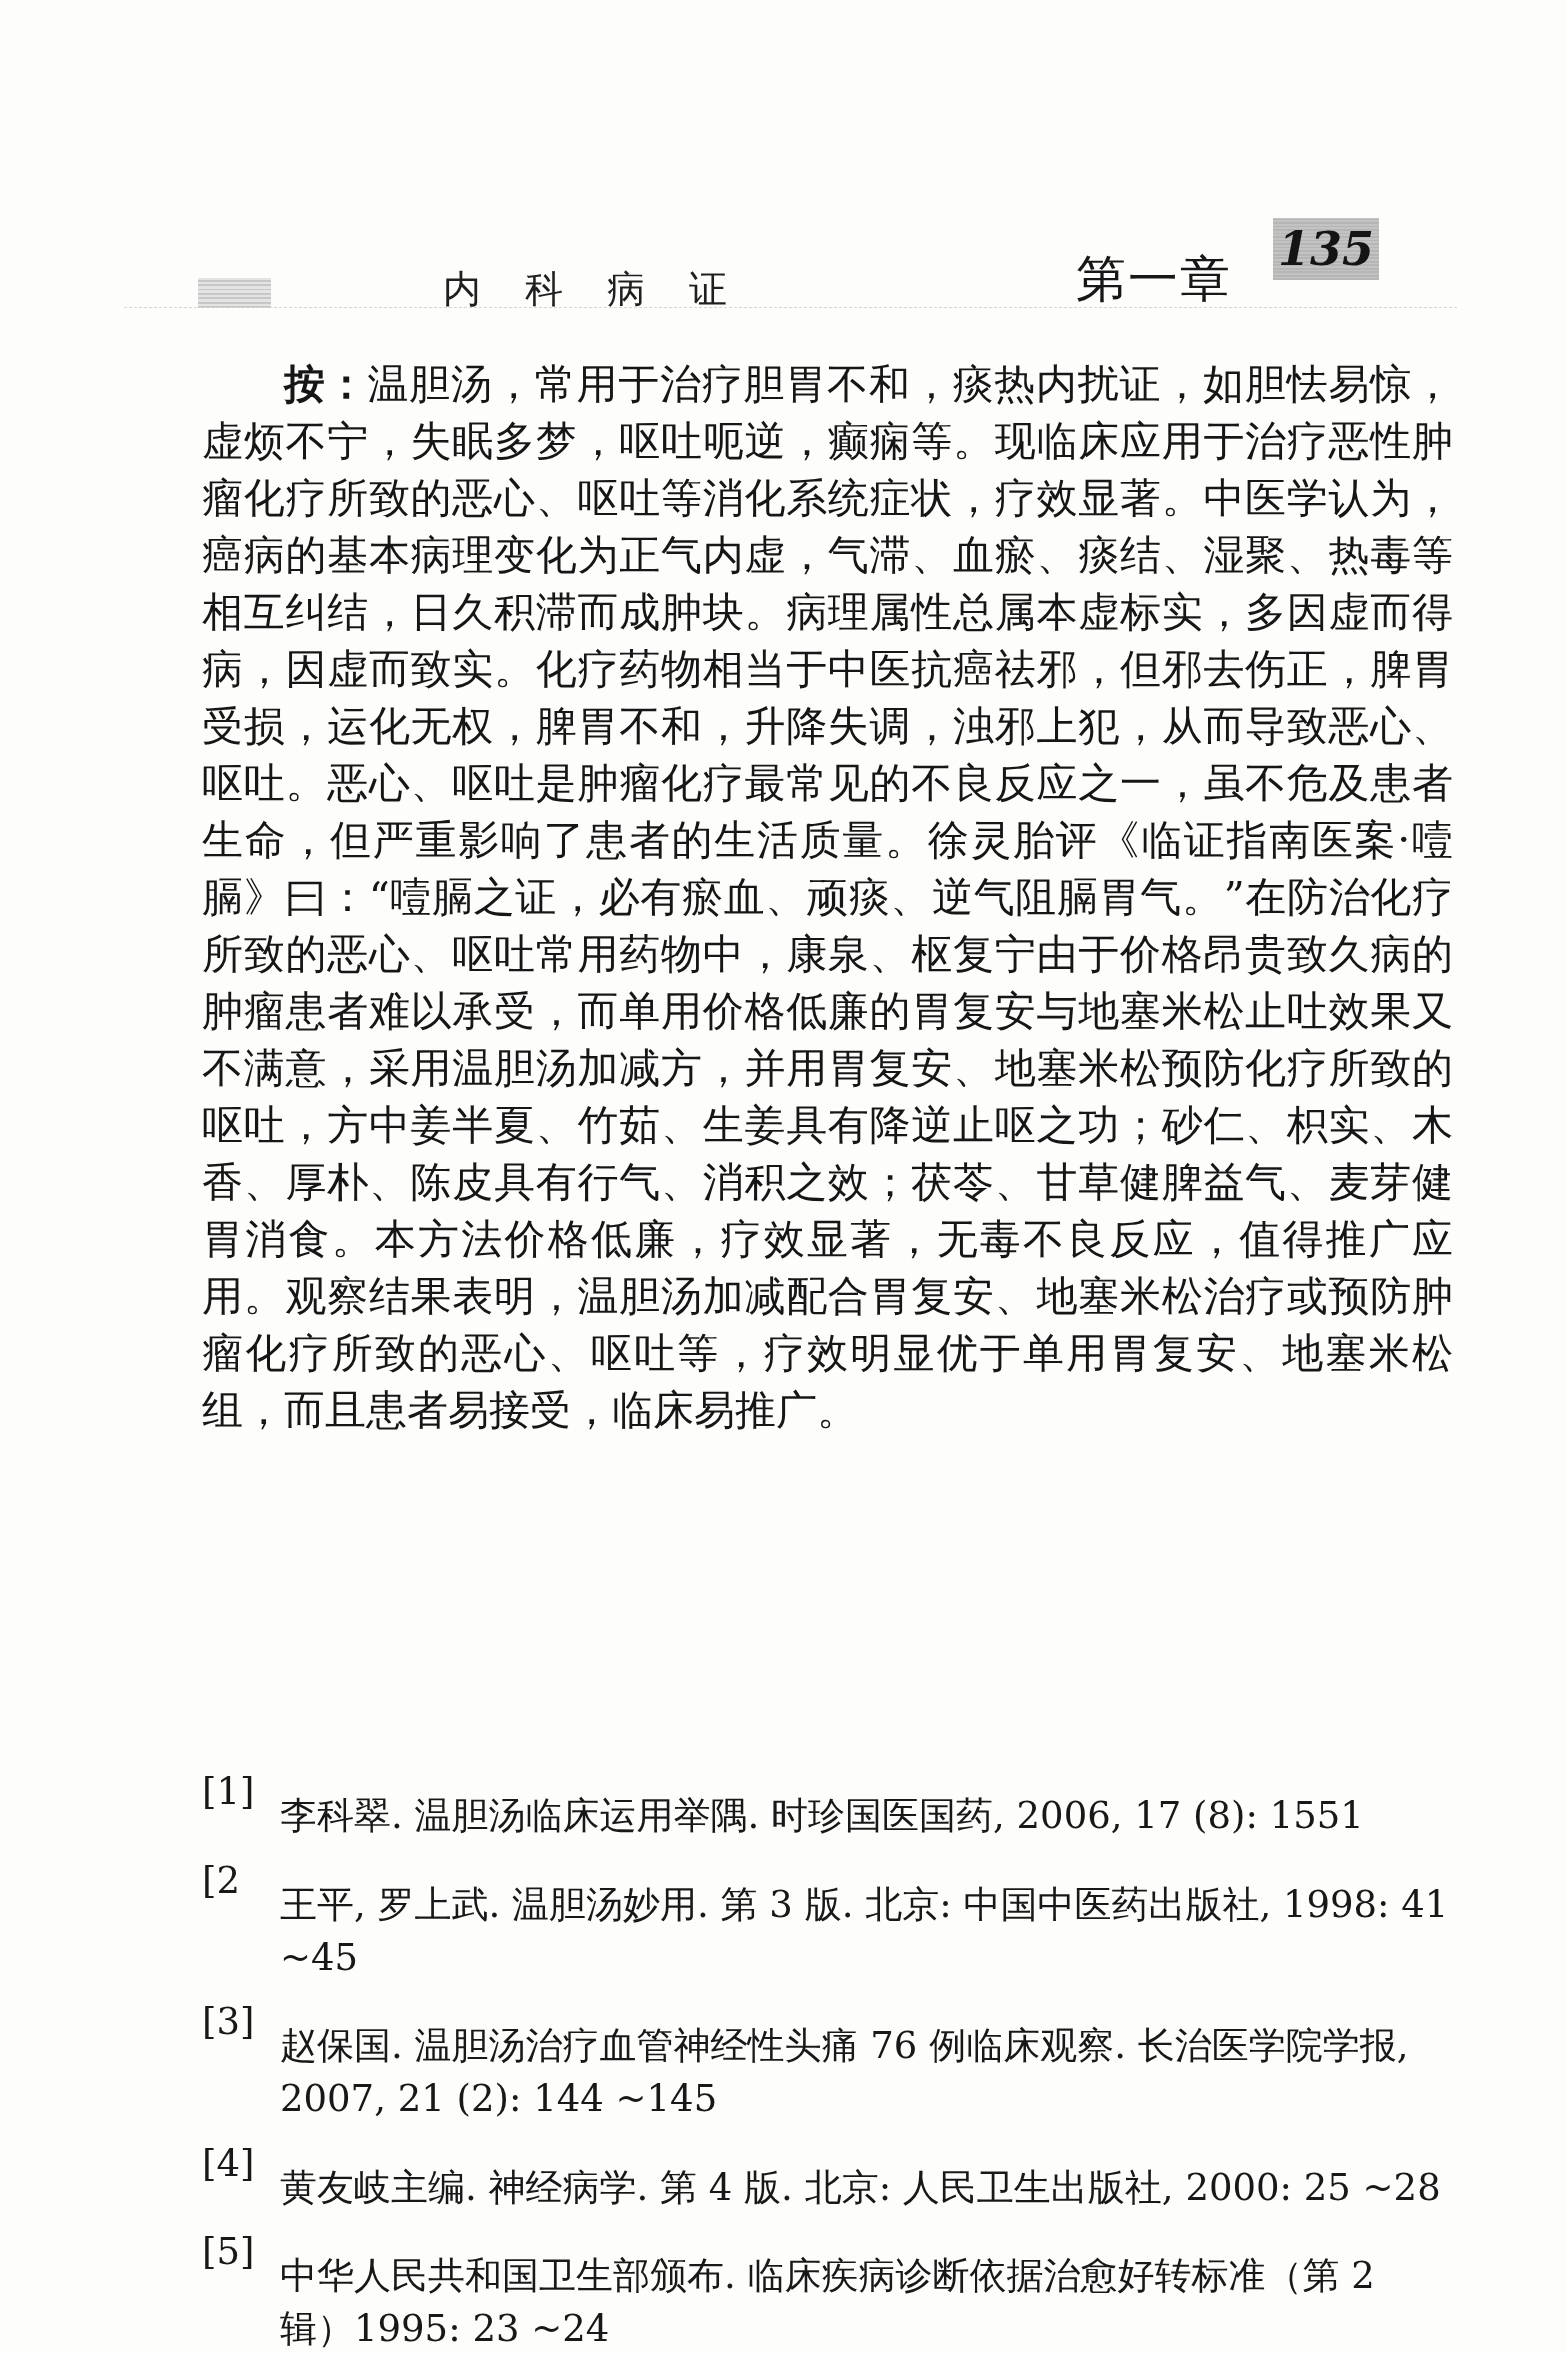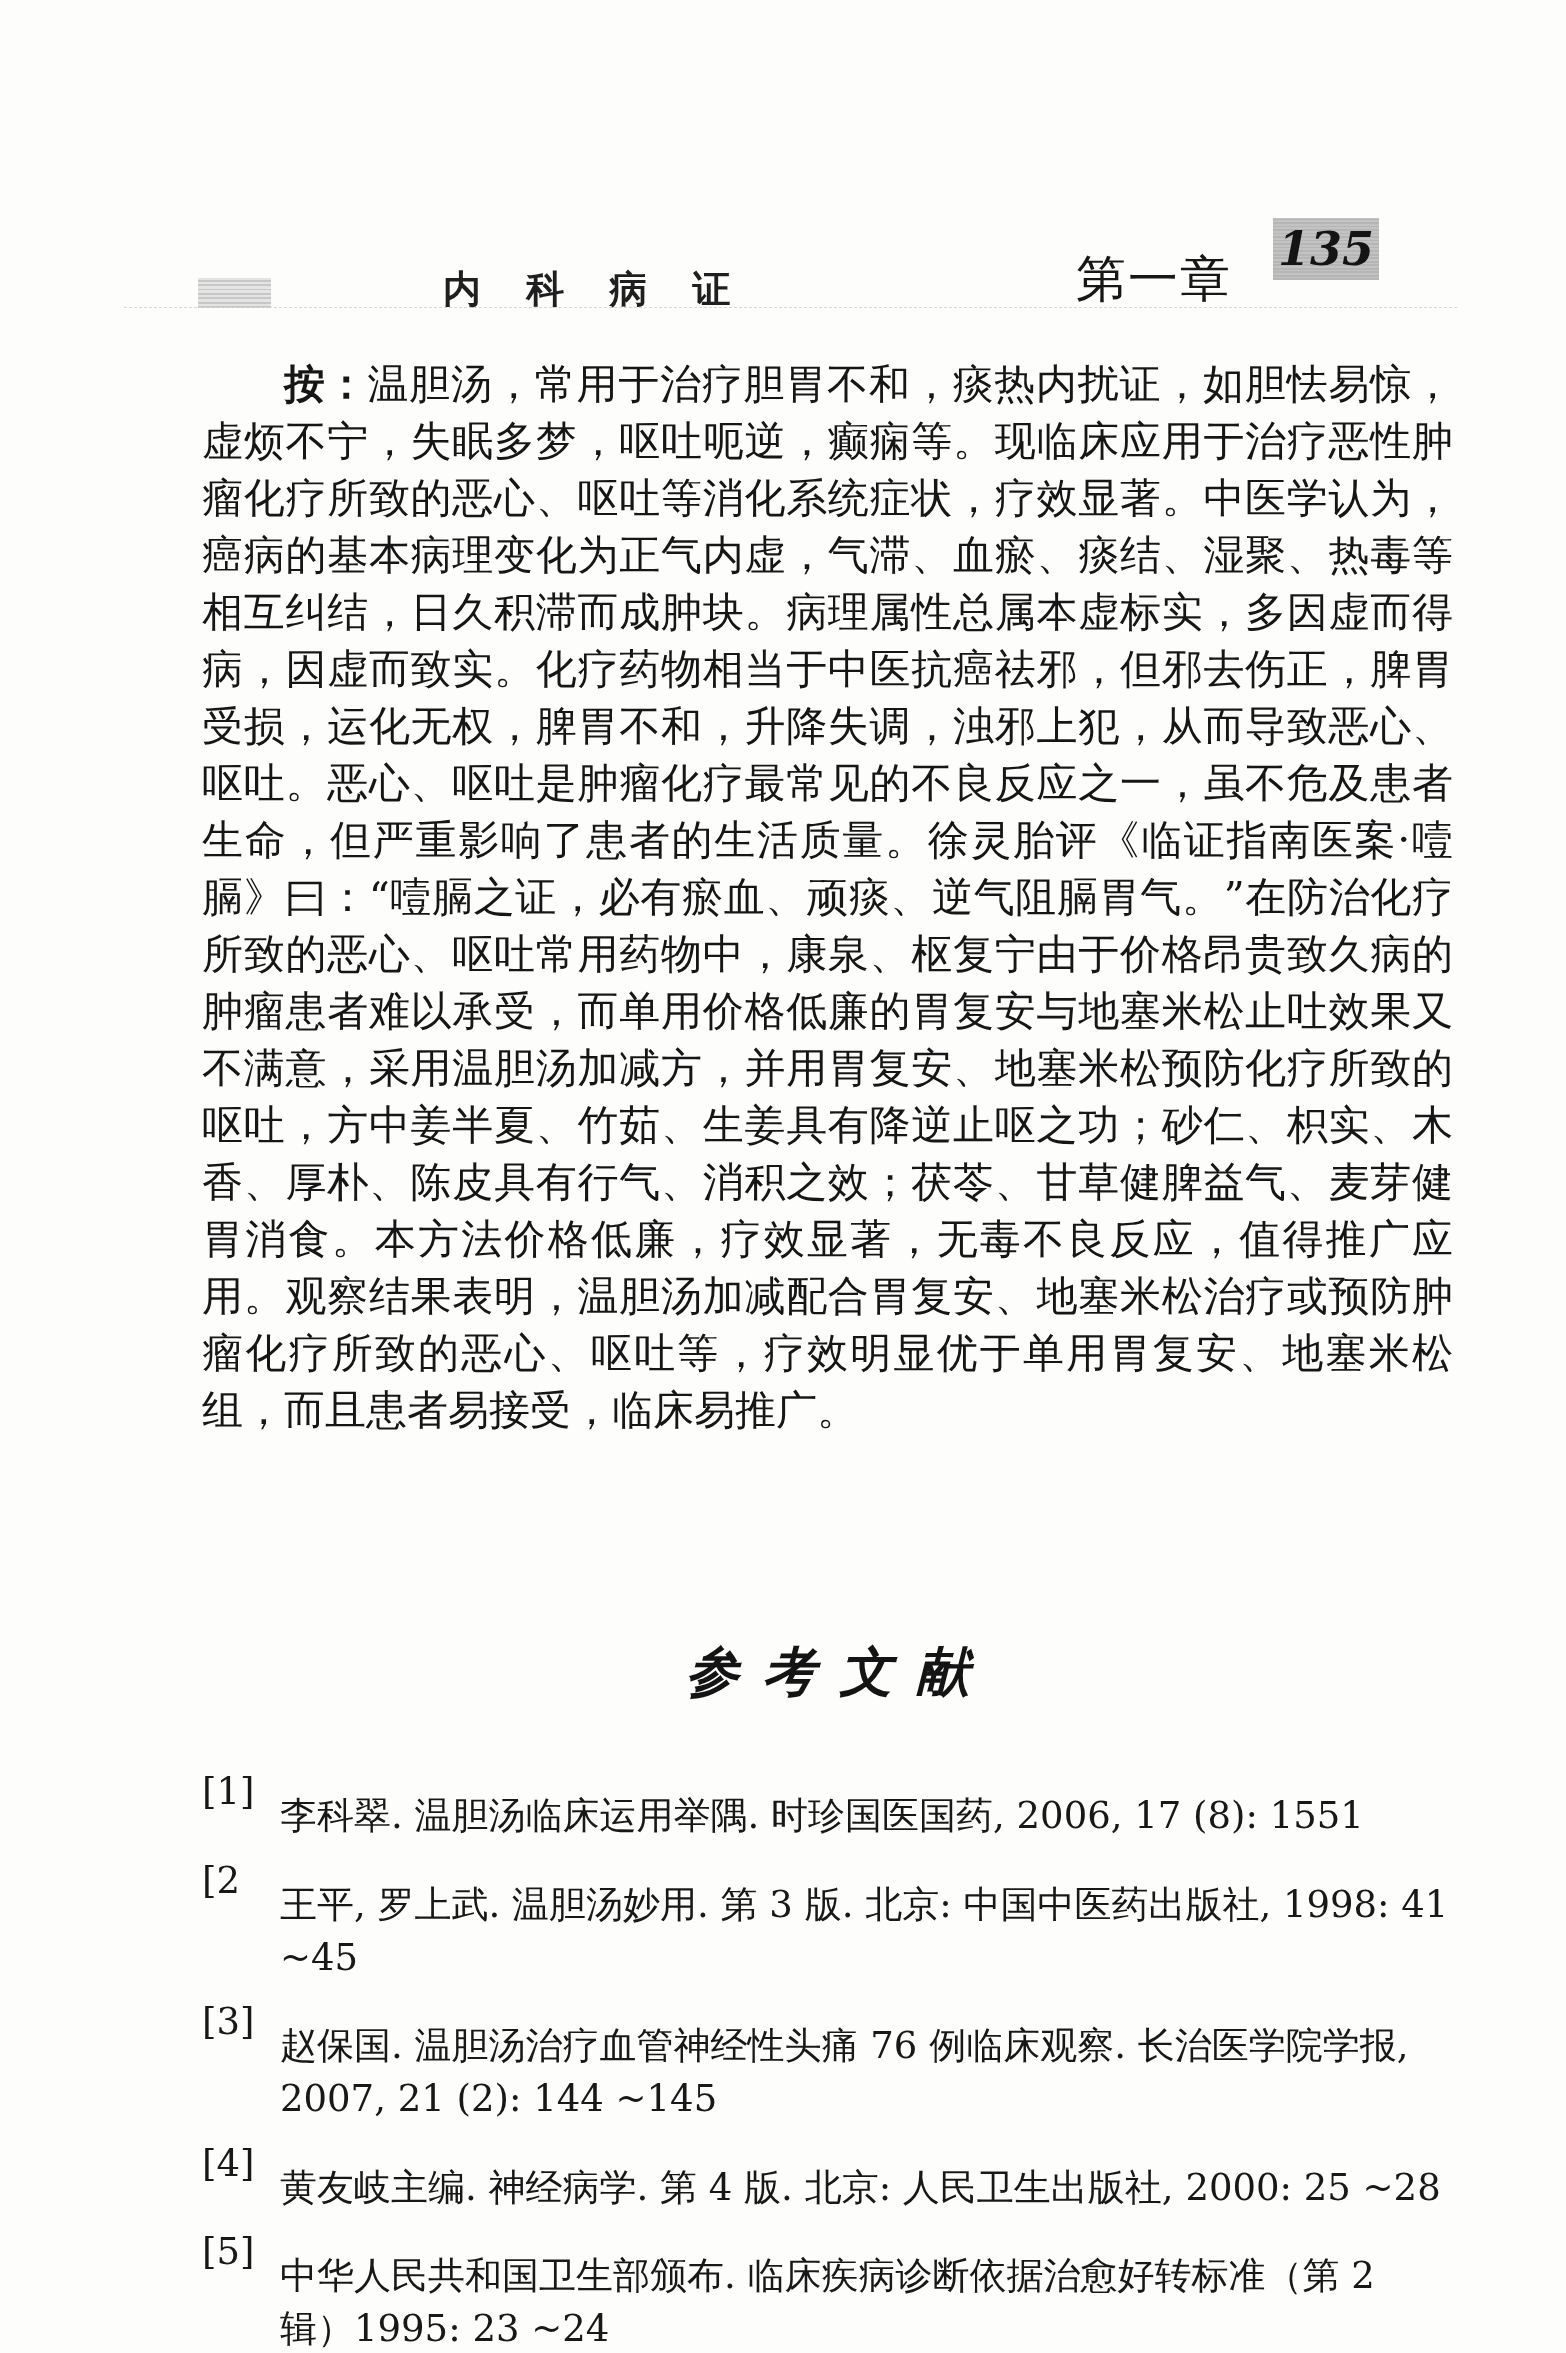--- a/index.html
+++ b/index.html
@@ -15,21 +15,21 @@
     color: #1b1b1b;
     overflow: hidden;
   }
 
   
   .page-header { position: absolute; top: 0; left: 0; width: 100%; height: 319px; }
 
   .header-title {
     position: absolute;
     top: 264px; left: 443px;
-    font-size: 38px; font-weight: 700;
+    font-size: 38px; font-weight: 400;
     letter-spacing: 0.42em;
     color: #1f1f1f;
     white-space: nowrap;
     text-align: center;
   }
 
   .chapter-label {
     position: absolute;
     top: 246px; left: 1076px;
     font-size: 50px; font-weight: 400;
@@ -127,21 +127,20 @@
     <div class="page-number-badge">
       <span>135</span>
     </div>
     <div class="header-rule"></div>
   </header>
 
   <main class="body-text">
     <p class="para-indent"><span class="lead-label">按：</span><span>温胆汤，常用于治疗胆胃不和，痰热内扰证，如胆怯易惊，虚烦不宁，失眠多梦，呕吐呃逆，癫痫等。现临床应用于治疗恶性肿瘤化疗所致的恶心、呕吐等消化系统症状，疗效显著。中医学认为，癌病的基本病理变化为正气内虚，气滞、血瘀、痰结、湿聚、热毒等相互纠结，日久积滞而成肿块。病理属性总属本虚标实，多因虚而得病，因虚而致实。化疗药物相当于中医抗癌祛邪，但邪去伤正，脾胃受损，运化无权，脾胃不和，升降失调，浊邪上犯，从而导致恶心、呕吐。恶心、呕吐是肿瘤化疗最常见的不良反应之一，虽不危及患者生命，但严重影响了患者的生活质量。徐灵胎评《临证指南医案·噎膈》曰：“噎膈之证，必有瘀血、顽痰、逆气阻膈胃气。”在防治化疗所致的恶心、呕吐常用药物中，康泉、枢复宁由于价格昂贵致久病的肿瘤患者难以承受，而单用价格低廉的胃复安与地塞米松止吐效果又不满意，采用温胆汤加减方，并用胃复安、地塞米松预防化疗所致的呕吐，方中姜半夏、竹茹、生姜具有降逆止呕之功；砂仁、枳实、木香、厚朴、陈皮具有行气、消积之效；茯苓、甘草健脾益气、麦芽健胃消食。本方法价格低廉，疗效显著，无毒不良反应，值得推广应用。观察结果表明，温胆汤加减配合胃复安、地塞米松治疗或预防肿瘤化疗所致的恶心、呕吐等，疗效明显优于单用胃复安、地塞米松组，而且患者易接受，临床易推广。</span></p>
   </main>
 
-  <h2 class="references-heading">参考文献</h2>
 
   <ol class="reference-list">
       <li class="reference-item">
       <span class="ref-label">[1]</span>
       <span class="ref-text">李科翠. 温胆汤临床运用举隅. 时珍国医国药, 2006, 17 (8): 1551</span>
     </li>
       <li class="reference-item">
       <span class="ref-label">[2</span>
       <span class="ref-text">王平, 罗上武. 温胆汤妙用. 第 3 版. 北京: 中国中医药出版社, 1998: 41 ~45</span>
     </li>

